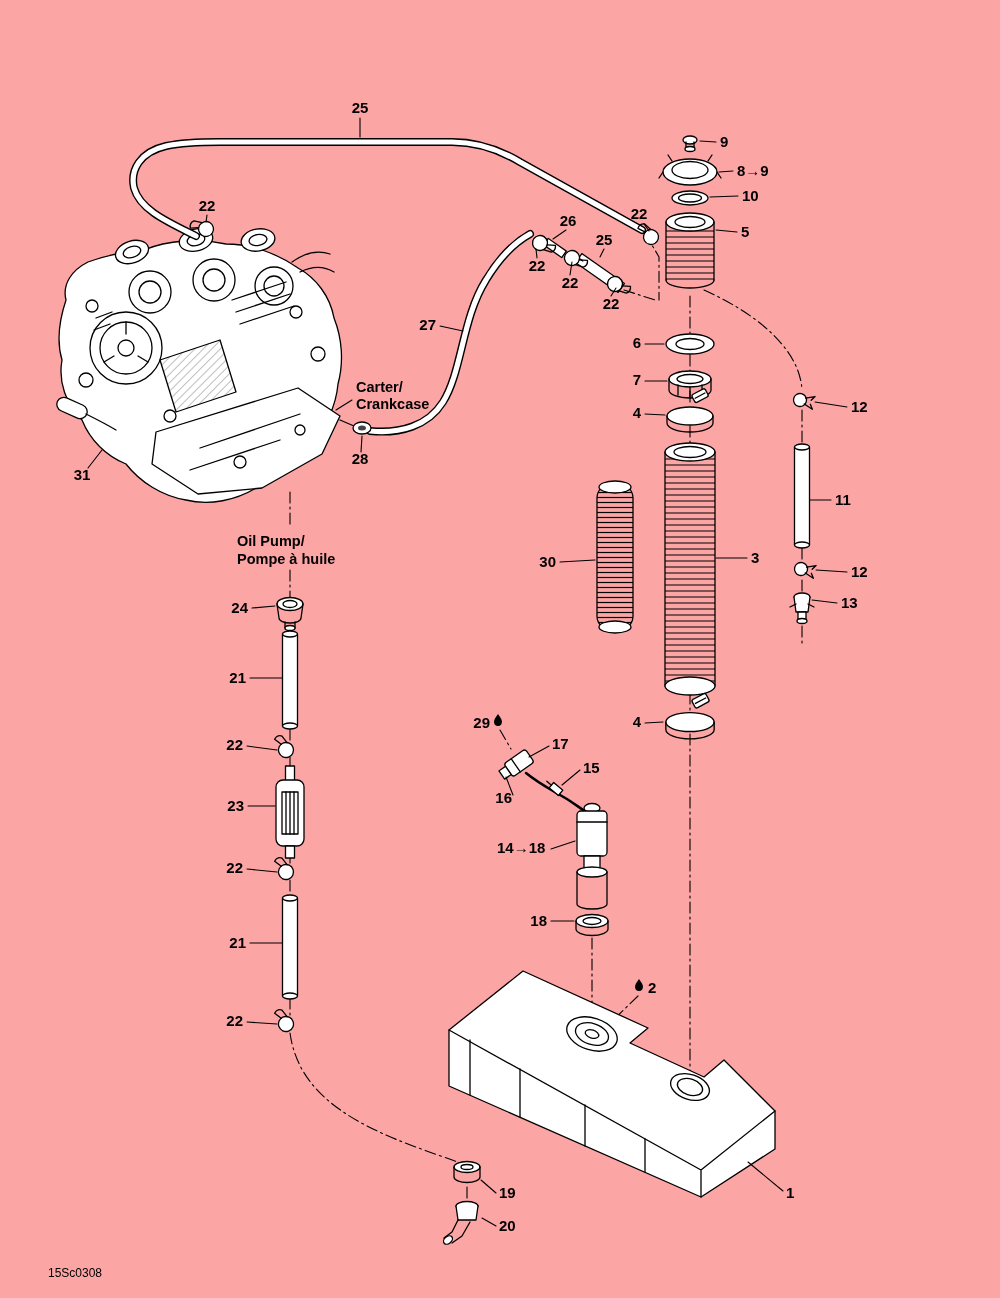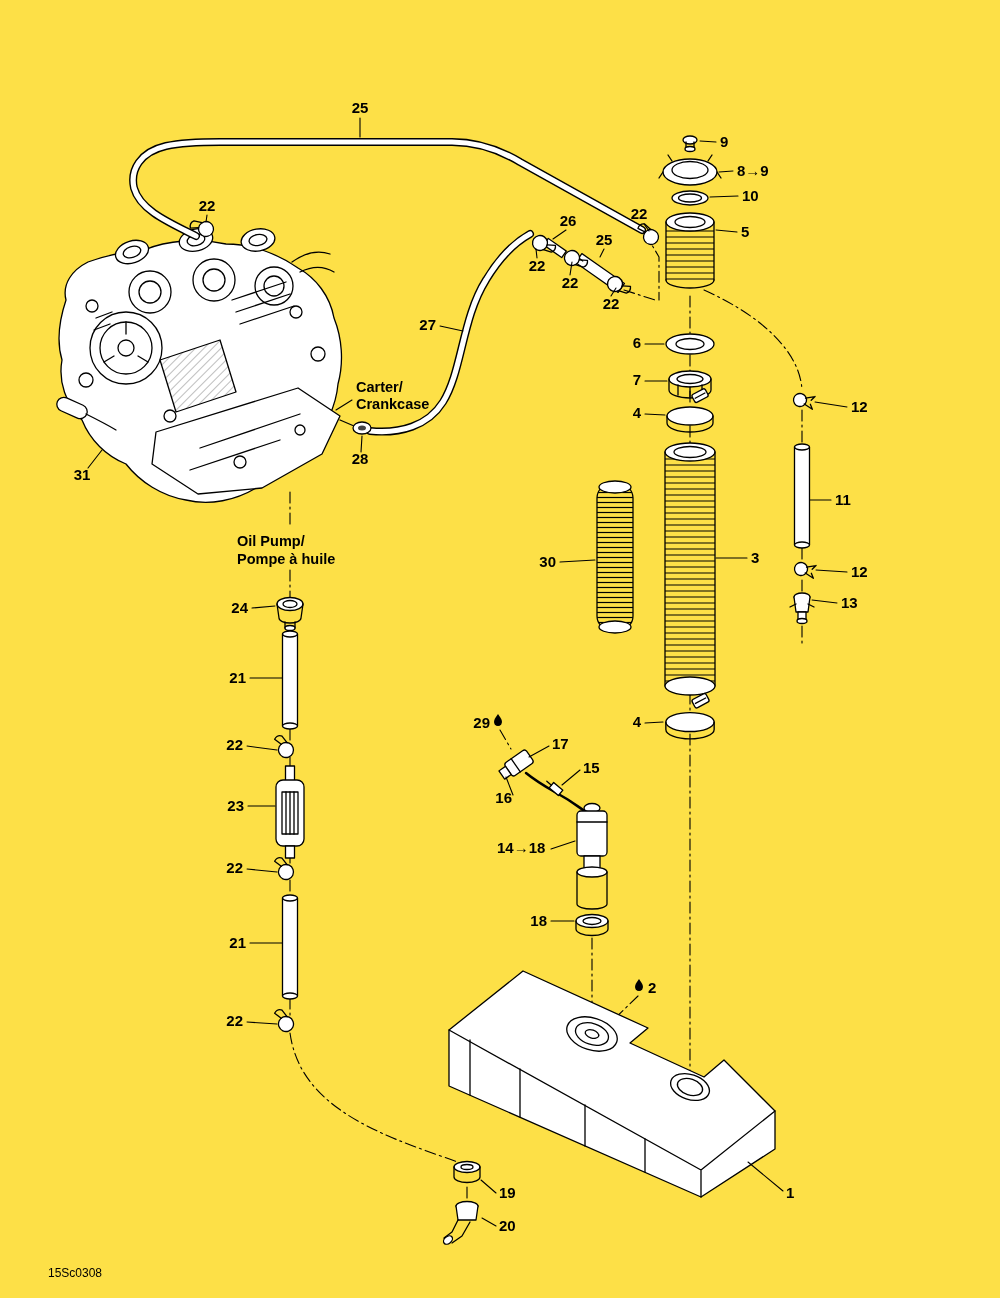--- a/index.html
+++ b/index.html
@@ -1,16 +1,16 @@
 <!DOCTYPE html>
 <html><head>
 <meta charset="utf-8">
 <style>
   html,body{margin:0;padding:0;background:#fff;}
-  .page{position:relative;width:1000px;height:1298px;background:#fde047;overflow:hidden;}
+  .page{position:relative;width:1000px;height:1298px;background:#fca5a5;overflow:hidden;}
   svg{display:block;}
   .callout{font-family:"Liberation Sans",sans-serif;font-size:15px;font-weight:700;fill:#000;}
   .note{font-family:"Liberation Sans",sans-serif;font-size:14.5px;font-weight:700;fill:#000;}
   .code{font-family:"Liberation Sans",sans-serif;font-size:12px;font-weight:400;fill:#000;}
 </style>
 </head>
 <body>
 
 <div class="page">
 <svg width="1000" height="1298" viewBox="0 0 1000 1298" xmlns="http://www.w3.org/2000/svg">

